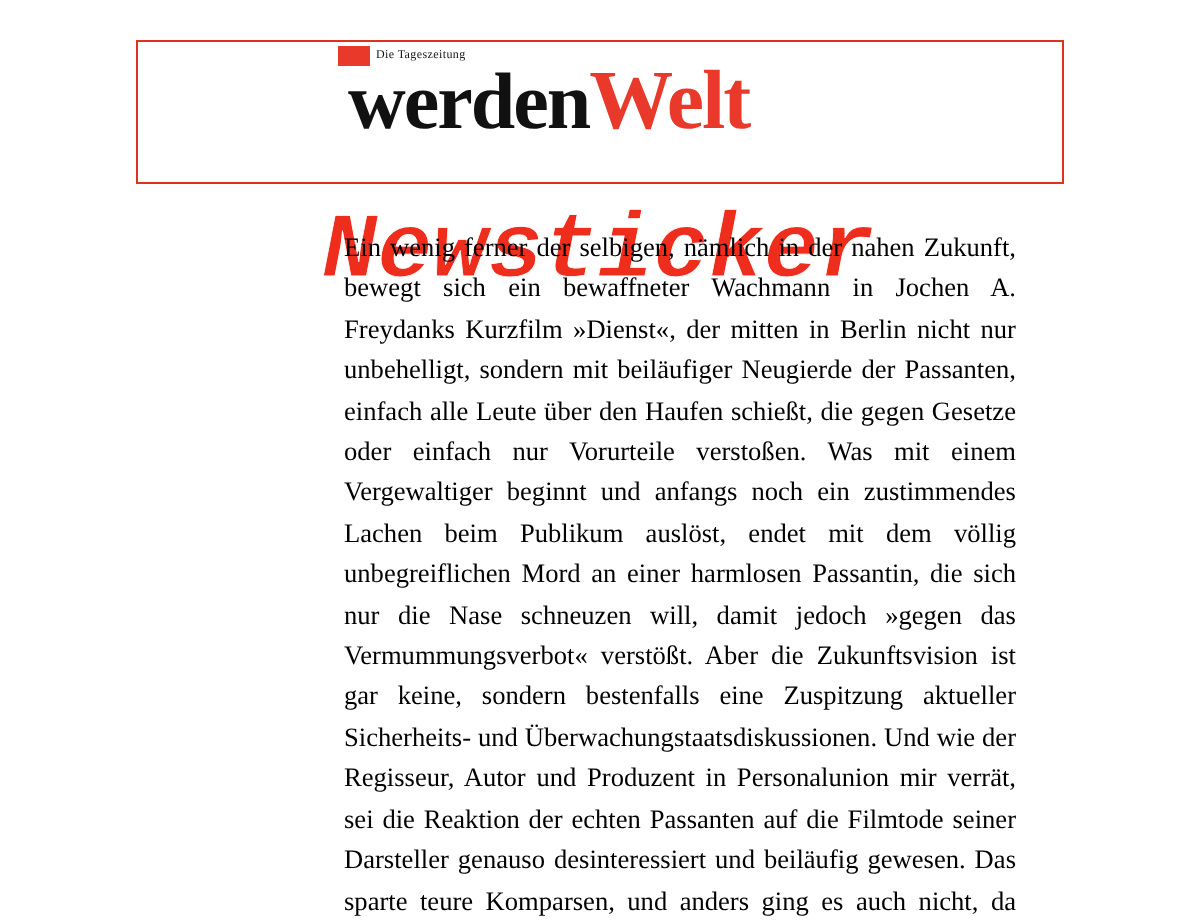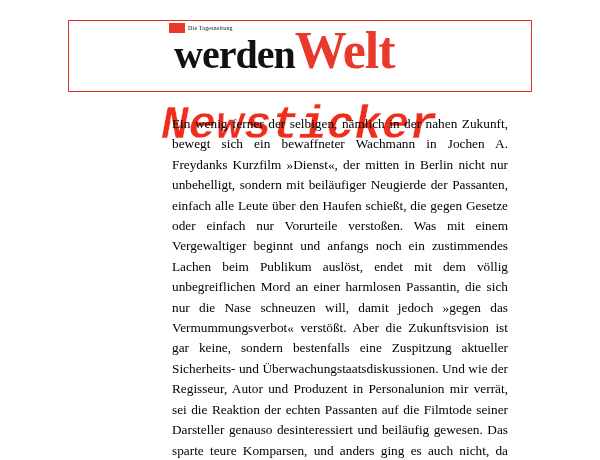--- a/index.html
+++ b/index.html
@@ -67,21 +67,21 @@
     font-weight: bold;
     font-size: 40px;
     line-height: 40px;
     letter-spacing: -1px;
     color: #111111;
     white-space: nowrap;
   }
 
   .wordmark .welt {
     color: #e8392a;
-    font-size: 52px;
+    font-size: 42px;
   }
 
   .newsticker {
     position: absolute;
     left: 92px;
     top: 40px;
     font-family: Liberation Mono, monospace;
     font-weight: bold;
     font-style: italic;
     font-size: 46px;

